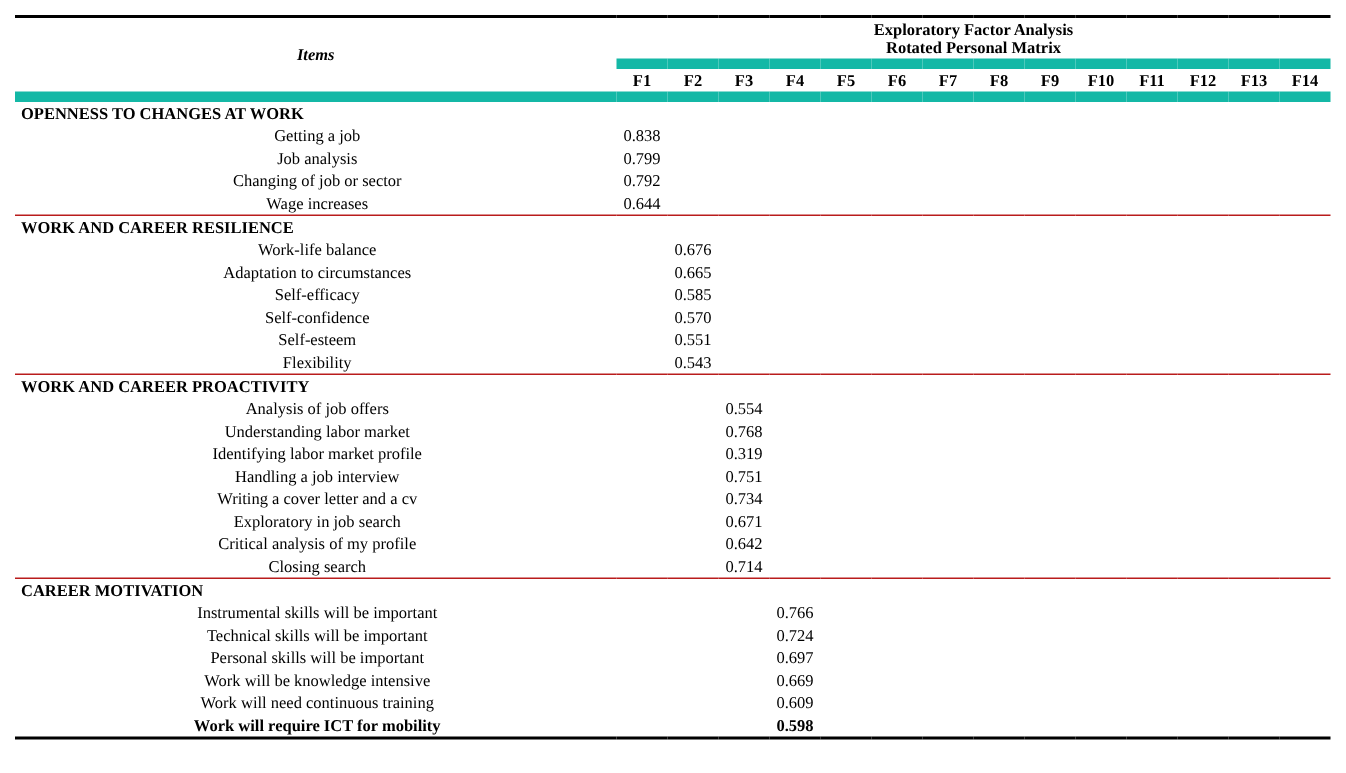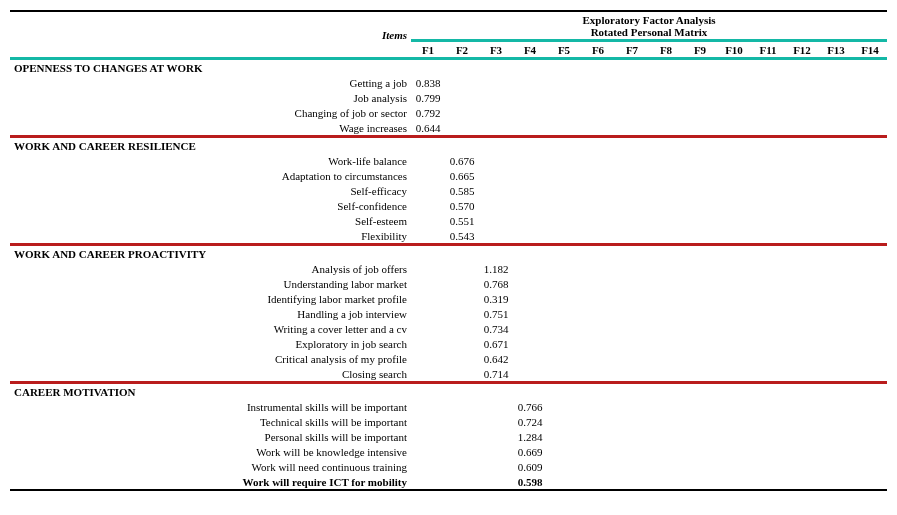--- a/index.html
+++ b/index.html
@@ -15,46 +15,46 @@
     table {
       border-collapse: collapse;
       width: 100%;
     }
     th, td {
       padding: 1.5px 4px;
       text-align: center;
       vertical-align: middle;
     }
     td.item-cell {
-      text-align: right;
+      text-align: center;
       padding-left: 6px;
     }
     td.category-cell {
       text-align: left;
       padding-left: 4px;
       font-weight: bold;
     }
     .border-top-thick {
       border-top: 2px solid #000;
     }
     .border-top-thin {
-      border-top: 3px solid #b91c1c;
+      border-top: 1px solid #b91c1c;
     }
     .border-bottom-thin {
-      border-bottom: 3px solid #14b8a6;
+      border-bottom: 7px solid #14b8a6;
     }
     .col-f { width: 34px; }
   </style>
 </head>
 <body>
 
 <table>
   <thead>
     <tr class="border-top-thick">
-      <th rowspan="2" class="item-cell border-top-thick border-bottom-thin" style="text-align:right; font-weight:bold; font-style:italic; vertical-align:middle;">Items</th>
+      <th rowspan="2" class="item-cell border-top-thick border-bottom-thin" style="text-align:center; font-weight:bold; font-style:italic; vertical-align:middle;">Items</th>
       <th colspan="14" class="border-top-thick border-bottom-thin" style="font-weight:bold;">
         <span>Exploratory Factor Analysis</span><br>
         <span>Rotated Personal Matrix</span>
       </th>
     </tr>
     <tr class="border-bottom-thin">
       <th class="col-f border-bottom-thin">F1</th>
       <th class="col-f border-bottom-thin">F2</th>
       <th class="col-f border-bottom-thin">F3</th>
       <th class="col-f border-bottom-thin">F4</th>
@@ -247,21 +247,21 @@
         <td></td>
         <td></td>
       </tr>
       <tr>
         <td colspan="15" class="category-cell border-top-thin">WORK AND CAREER PROACTIVITY</td>
       </tr>
       <tr>
         <td class="item-cell">Analysis of job offers</td>
         <td></td>
         <td></td>
-        <td>1.182</td>
+        <td>0.554</td>
         <td></td>
         <td></td>
         <td></td>
         <td></td>
         <td></td>
         <td></td>
         <td></td>
         <td></td>
         <td></td>
         <td></td>
@@ -421,21 +421,21 @@
         <td></td>
         <td></td>
         <td></td>
         <td></td>
       </tr>
       <tr>
         <td class="item-cell">Personal skills will be important</td>
         <td></td>
         <td></td>
         <td></td>
-        <td>1.284</td>
+        <td>0.697</td>
         <td></td>
         <td></td>
         <td></td>
         <td></td>
         <td></td>
         <td></td>
         <td></td>
         <td></td>
         <td></td>
         <td></td>

